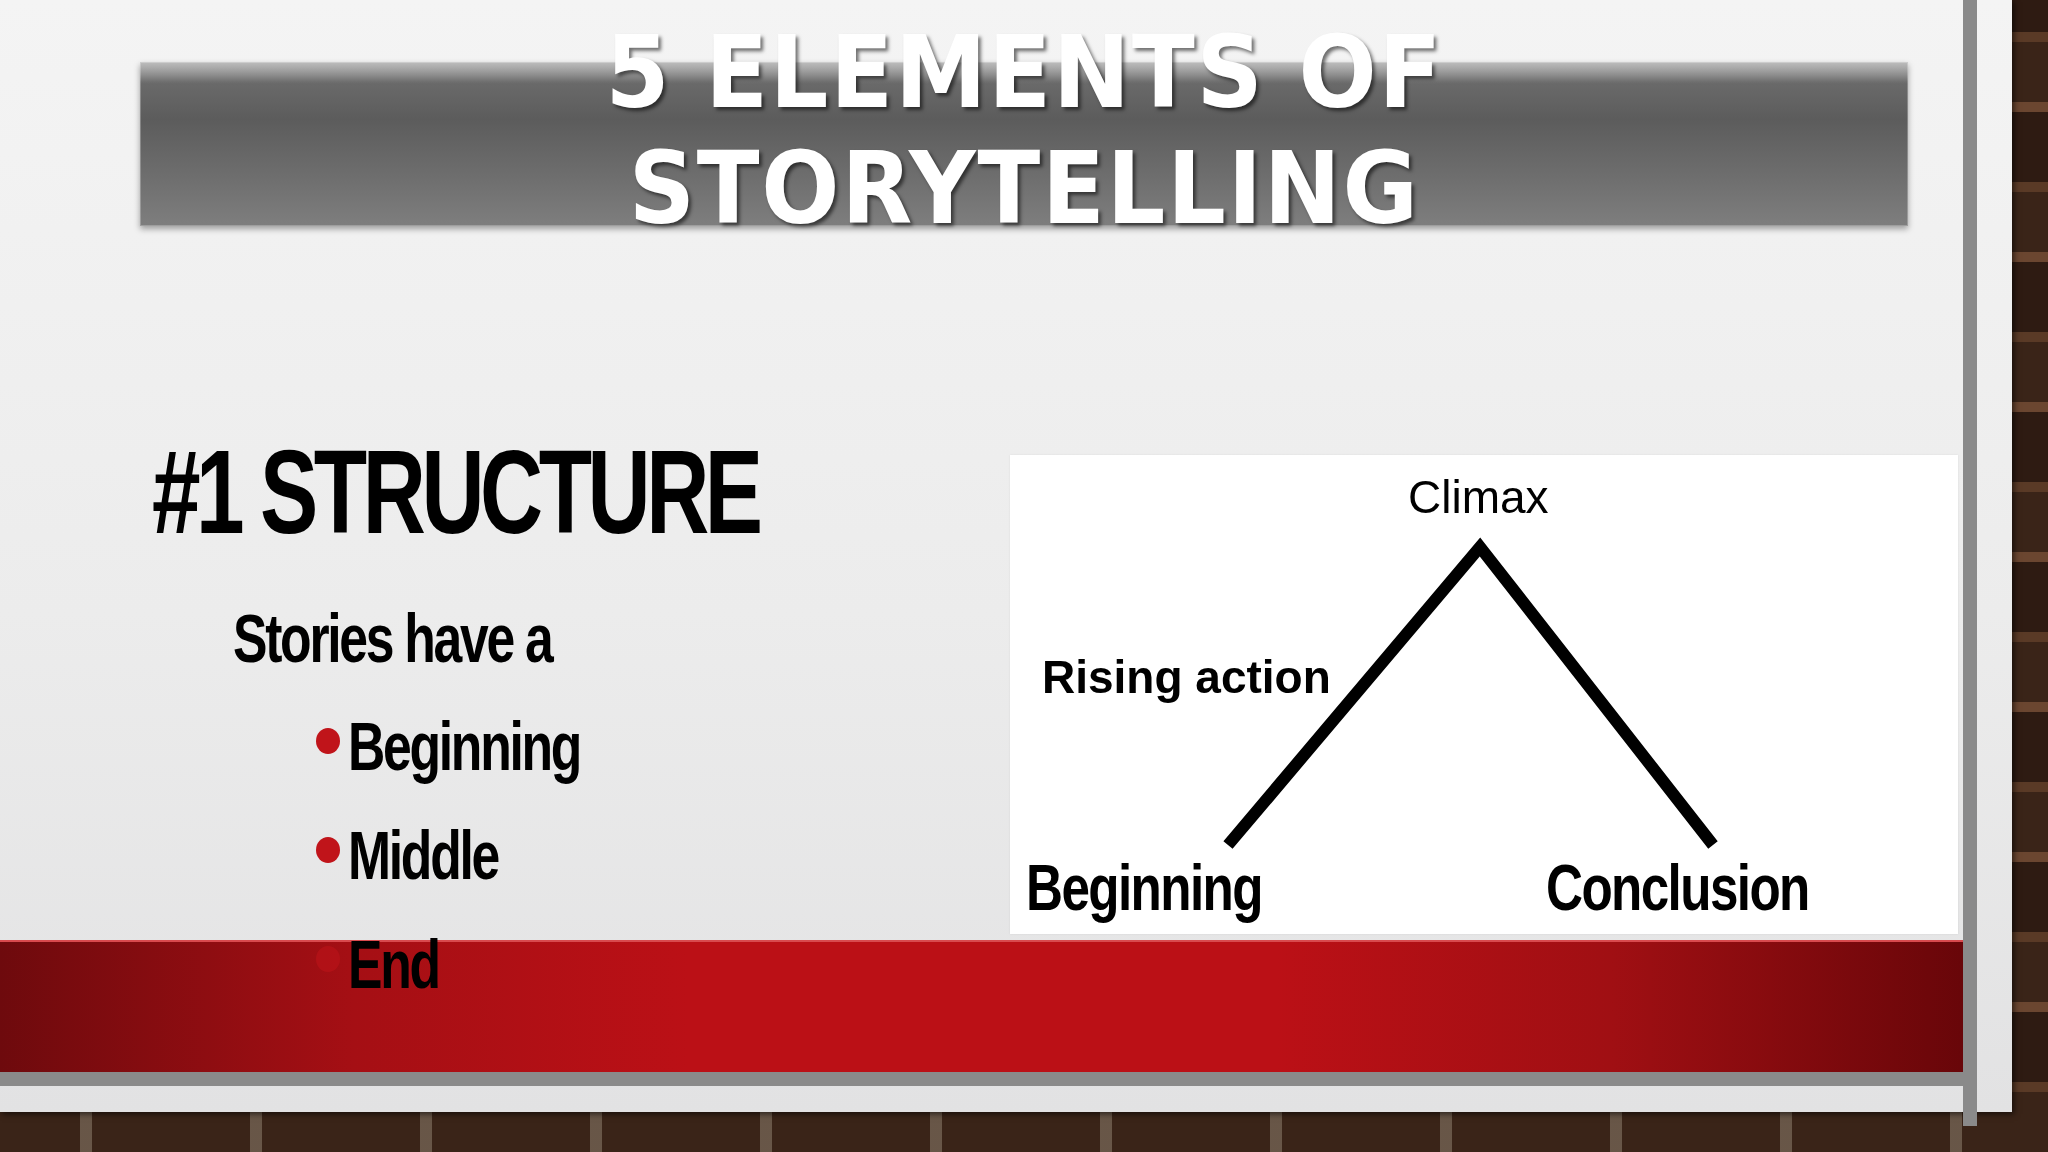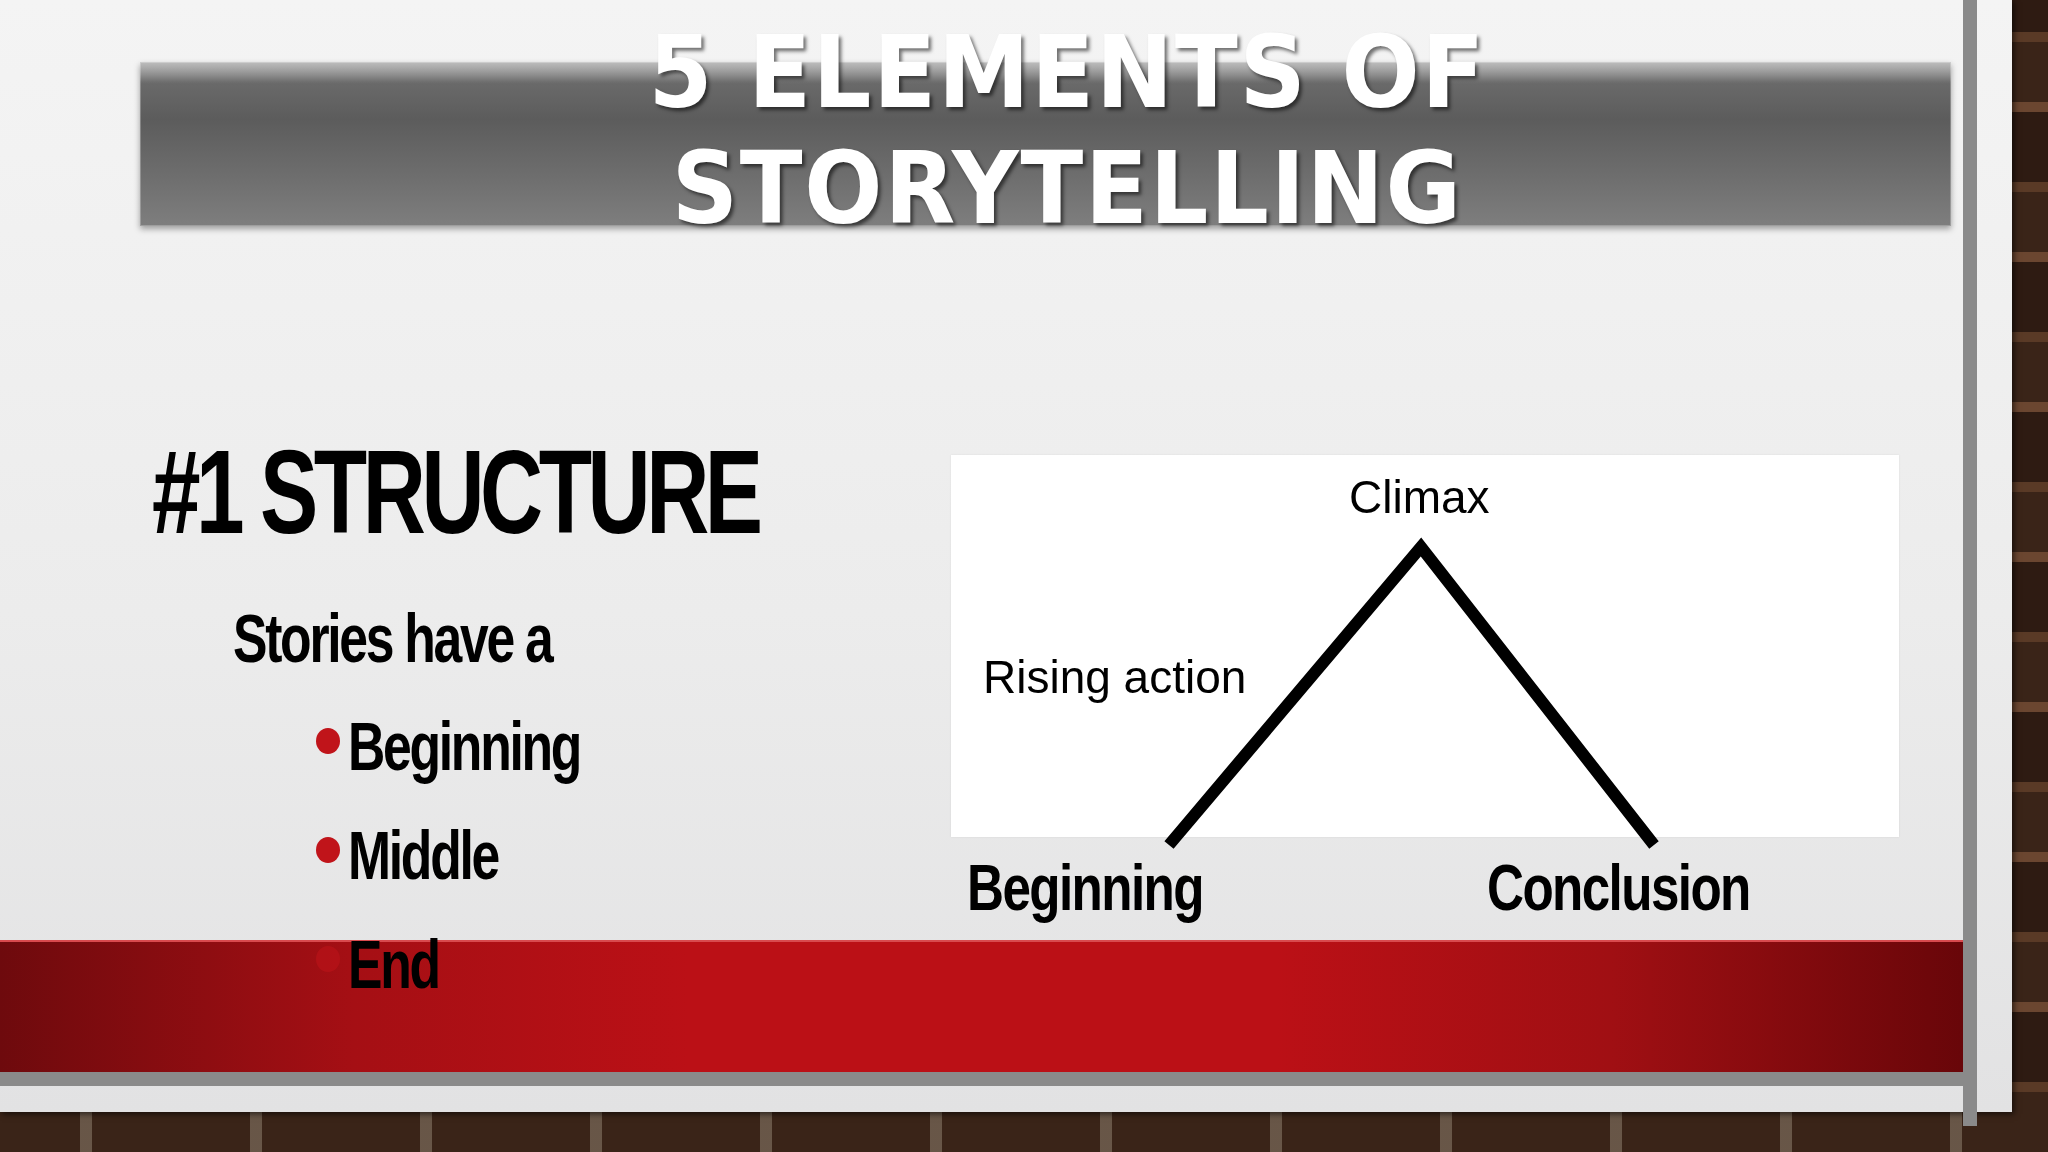--- a/index.html
+++ b/index.html
@@ -29,21 +29,21 @@
     }
     .red-band {
       position: absolute; left: 0; top: 940px; width: 1966px; height: 132px;
       background: linear-gradient(90deg, #6e0a0d 0%, #a50f14 18%, #bb1016 35%, #bb1016 65%, #a00f13 82%, #680609 100%);
       border-top: 2px solid #d84a4e;
     }
     .title-bar {
       position: absolute; left: 140px; top: 62px; width: 1768px; height: 164px;
       background: linear-gradient(180deg, #9a9a9a 0%, #6a6a6a 12%, #5c5c5c 35%, #6e6e6e 70%, #7e7e7e 100%);
       box-shadow: 0 3px 6px rgba(0,0,0,0.35), inset 0 0 0 1px rgba(255,255,255,0.25);
-      display: flex; align-items: center; justify-content: center; padding-left: 43px;
+      display: flex; align-items: center; justify-content: center;
     }
     .title-bar::before {
       content: ""; position: absolute; left: 0; top: 0; right: 0; height: 22px;
       background: linear-gradient(180deg, rgba(255,255,255,0.35), rgba(255,255,255,0));
     }
     .title-text {
       position: relative;
       color: #ffffff; text-align: center;
       font-family: "DejaVu Sans", sans-serif; font-weight: bold;
       font-size: 100px; line-height: 116px; letter-spacing: 2px;
@@ -74,21 +74,21 @@
       border-radius: 50%; background: #c0141a;
     }
     .bullet-text {
       position: absolute; left: 32px; top: 0;
       font-family: "Liberation Sans", sans-serif; font-weight: bold;
       font-size: 68px; line-height: 80px; color: #000;
       letter-spacing: -3px;
       transform: scaleX(0.76); transform-origin: left top;
     }
     .diagram {
-      position: absolute; left: 951px; top: 455px; width: 948px; height: 382px;
+      position: absolute; left: 1010px; top: 455px; width: 948px; height: 479px;
       background: #ffffff;
       box-shadow: 0 0 2px rgba(0,0,0,0.08);
       text-align: right;
     }
     .diagram svg { position: absolute; left: 0; top: 0; }
     .d-label {
       position: absolute; font-family: "Liberation Sans", sans-serif;
       font-size: 46px; line-height: 52px; color: #000; white-space: nowrap;
     }
     .d-label-bold {
@@ -132,16 +132,16 @@
     <span class="bullet-dot" style="opacity:0.55;"></span>
     <span class="bullet-text">End</span>
   </div>
 </div>
 
 <div class="diagram">
   <svg width="948" height="479" viewBox="0 0 948 479">
     <polyline points="218,390 470,92 703,390" fill="none" stroke="#000" stroke-width="12" stroke-linejoin="miter" stroke-miterlimit="10"></polyline>
   </svg>
   <div class="d-label" style="left:398px; top:16px;">Climax</div>
-  <div class="d-label" style="left:32px; top:196px;">Rising action</div>
+  <div class="d-label" style="left:32px; top:196px;font-weight:bold;">Rising action</div>
   <div class="d-label-bold" style="left:16px; top:398px;">Beginning</div>
   <div class="d-label-bold" style="left:536px; top:398px;">Conclusion</div>
 </div>
 
 </body></html>

